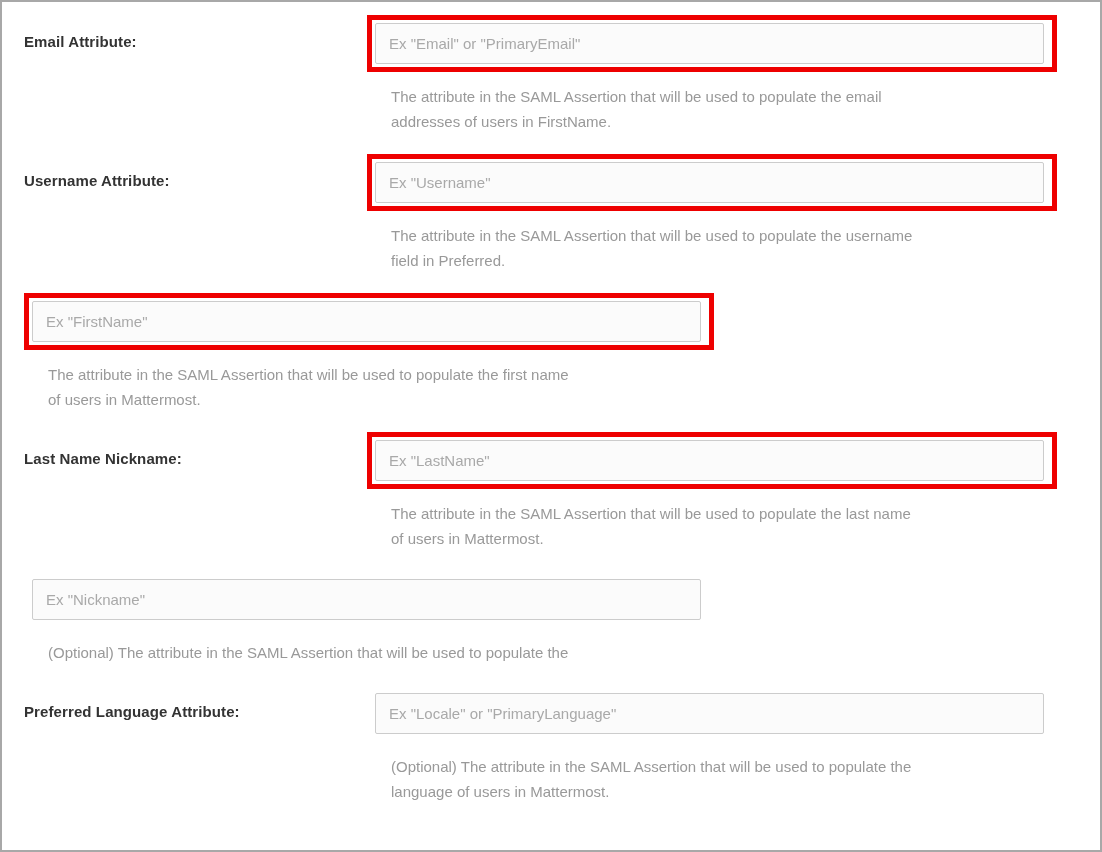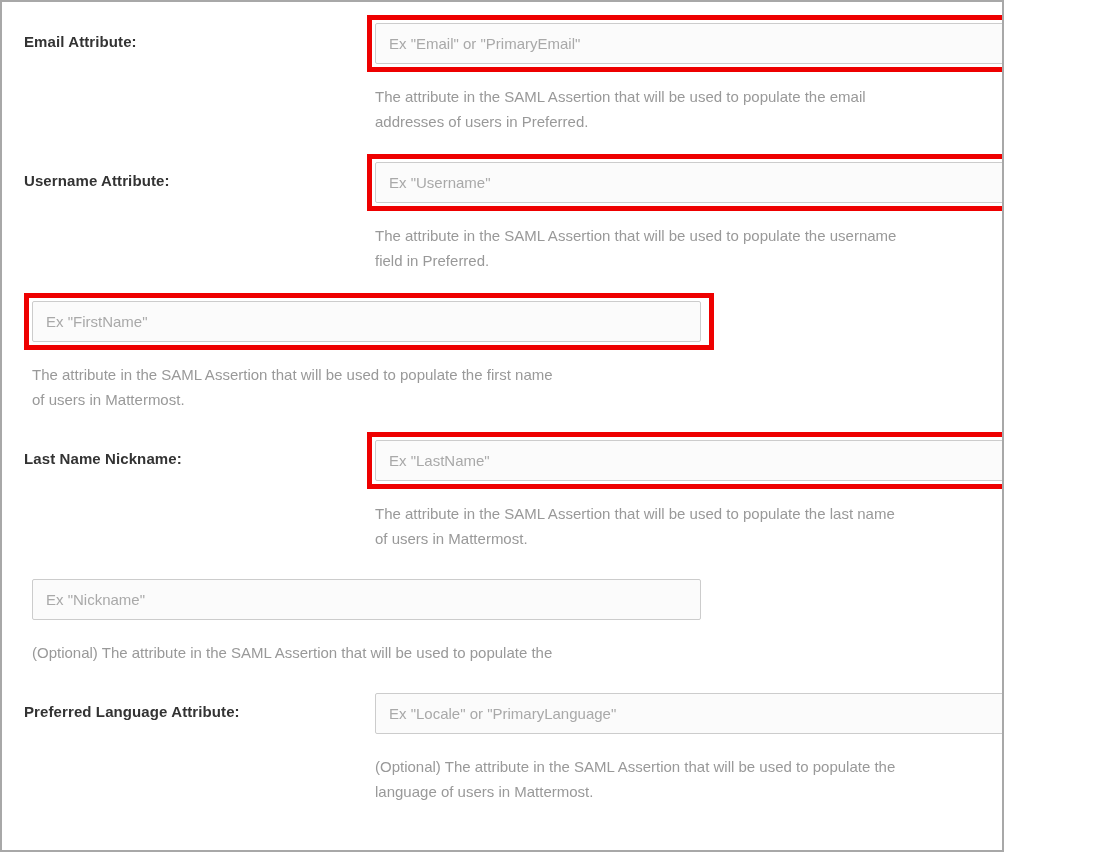--- a/index.html
+++ b/index.html
@@ -10,21 +10,21 @@
     --input-bg: #fbfbfb;
     --placeholder: #a9a9a9;
     --frame: #a8a8a8;
     --bg: #ffffff;
   }
   * { margin: 0; padding: 0; box-sizing: border-box; }
   html, body { background: #ffffff; }
   body { font-family: "Liberation Sans", "DejaVu Sans", sans-serif; }
 
   .page {
-    width: 1004px;
+    width: 1102px;
     height: 852px;
     border: 2px solid var(--frame);
     background: var(--bg);
     padding: 13px 0 0 22px;
     overflow: hidden;
   }
 
   .form-row {
     display: flex;
     margin-bottom: 20px;
@@ -67,42 +67,42 @@
     font-size: 15px;
     color: #333333;
     outline: none;
   }
   .text-input::placeholder {
     color: var(--placeholder);
     opacity: 1;
   }
 
   .help-text {
-    margin: 12px 0 0 8px;
+    margin: 12px 0 0 24px;
     font-size: 15px;
     line-height: 25px;
     color: var(--help);
   }
 </style>
 </head>
 <body>
 
 <div class="page">
 
   <div class="form-row highlighted">
     <div class="label-col">
       <label class="field-label">Email Attribute:</label>
     </div>
     <div class="field-col">
       <div class="highlight-box">
         <input type="text" class="text-input" placeholder="Ex &quot;Email&quot; or &quot;PrimaryEmail&quot;" style="">
       </div>
       <div class="help-text">
         <div>The attribute in the SAML Assertion that will be used to populate the email</div>
-        <div>addresses of users in Preferred.</div>
+        <div>addresses of users in FirstName.</div>
       </div>
     </div>
   </div>
 
   <div class="form-row highlighted">
     <div class="label-col">
       <label class="field-label">Username Attribute:</label>
     </div>
     <div class="field-col">
       <div class="highlight-box">

